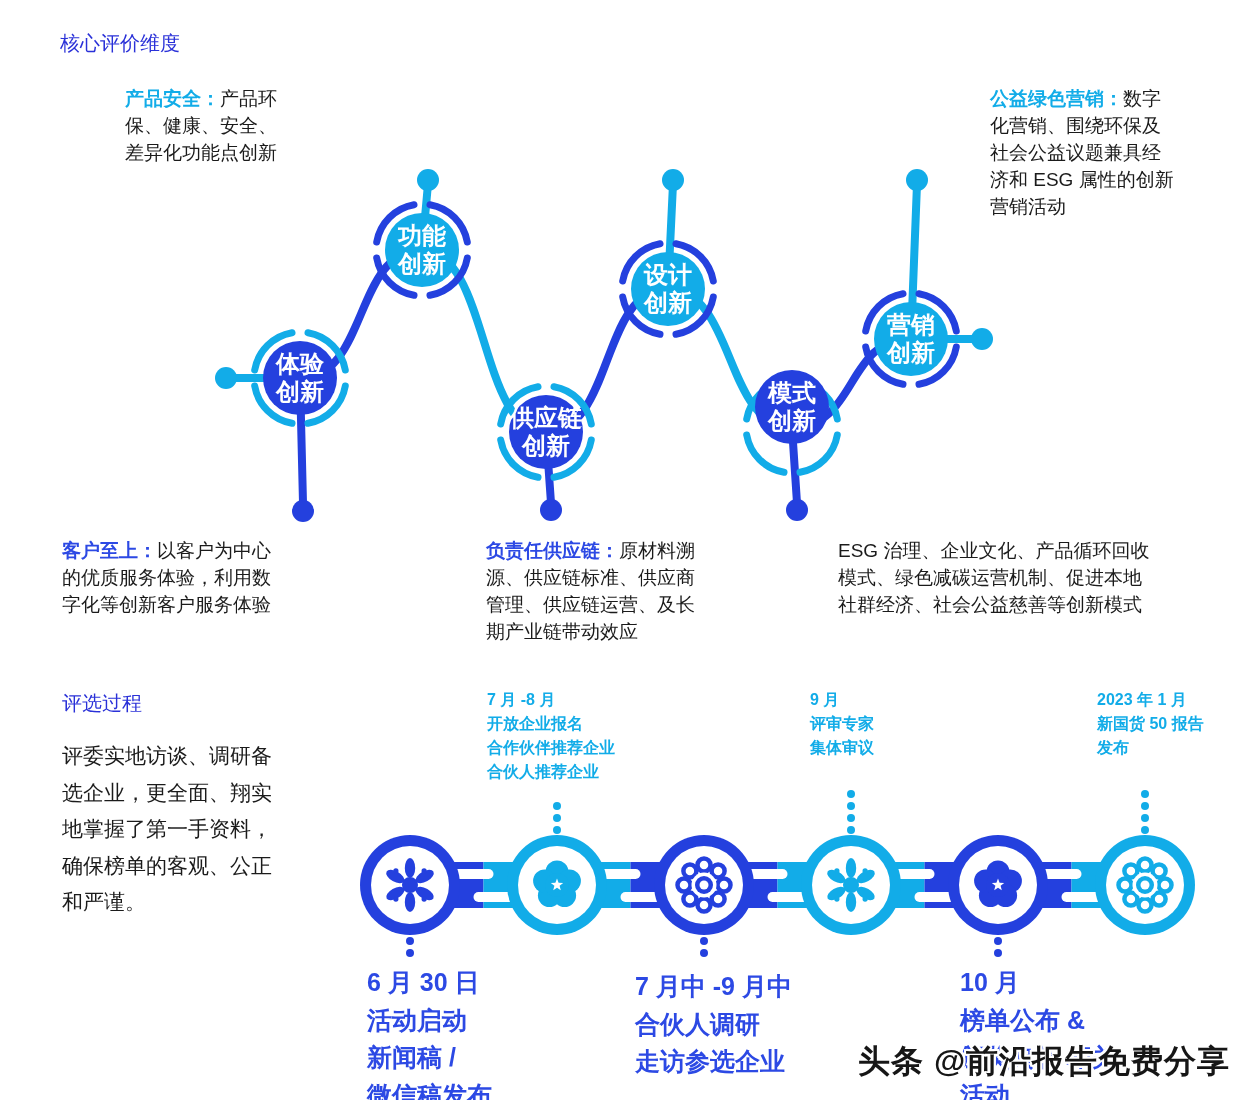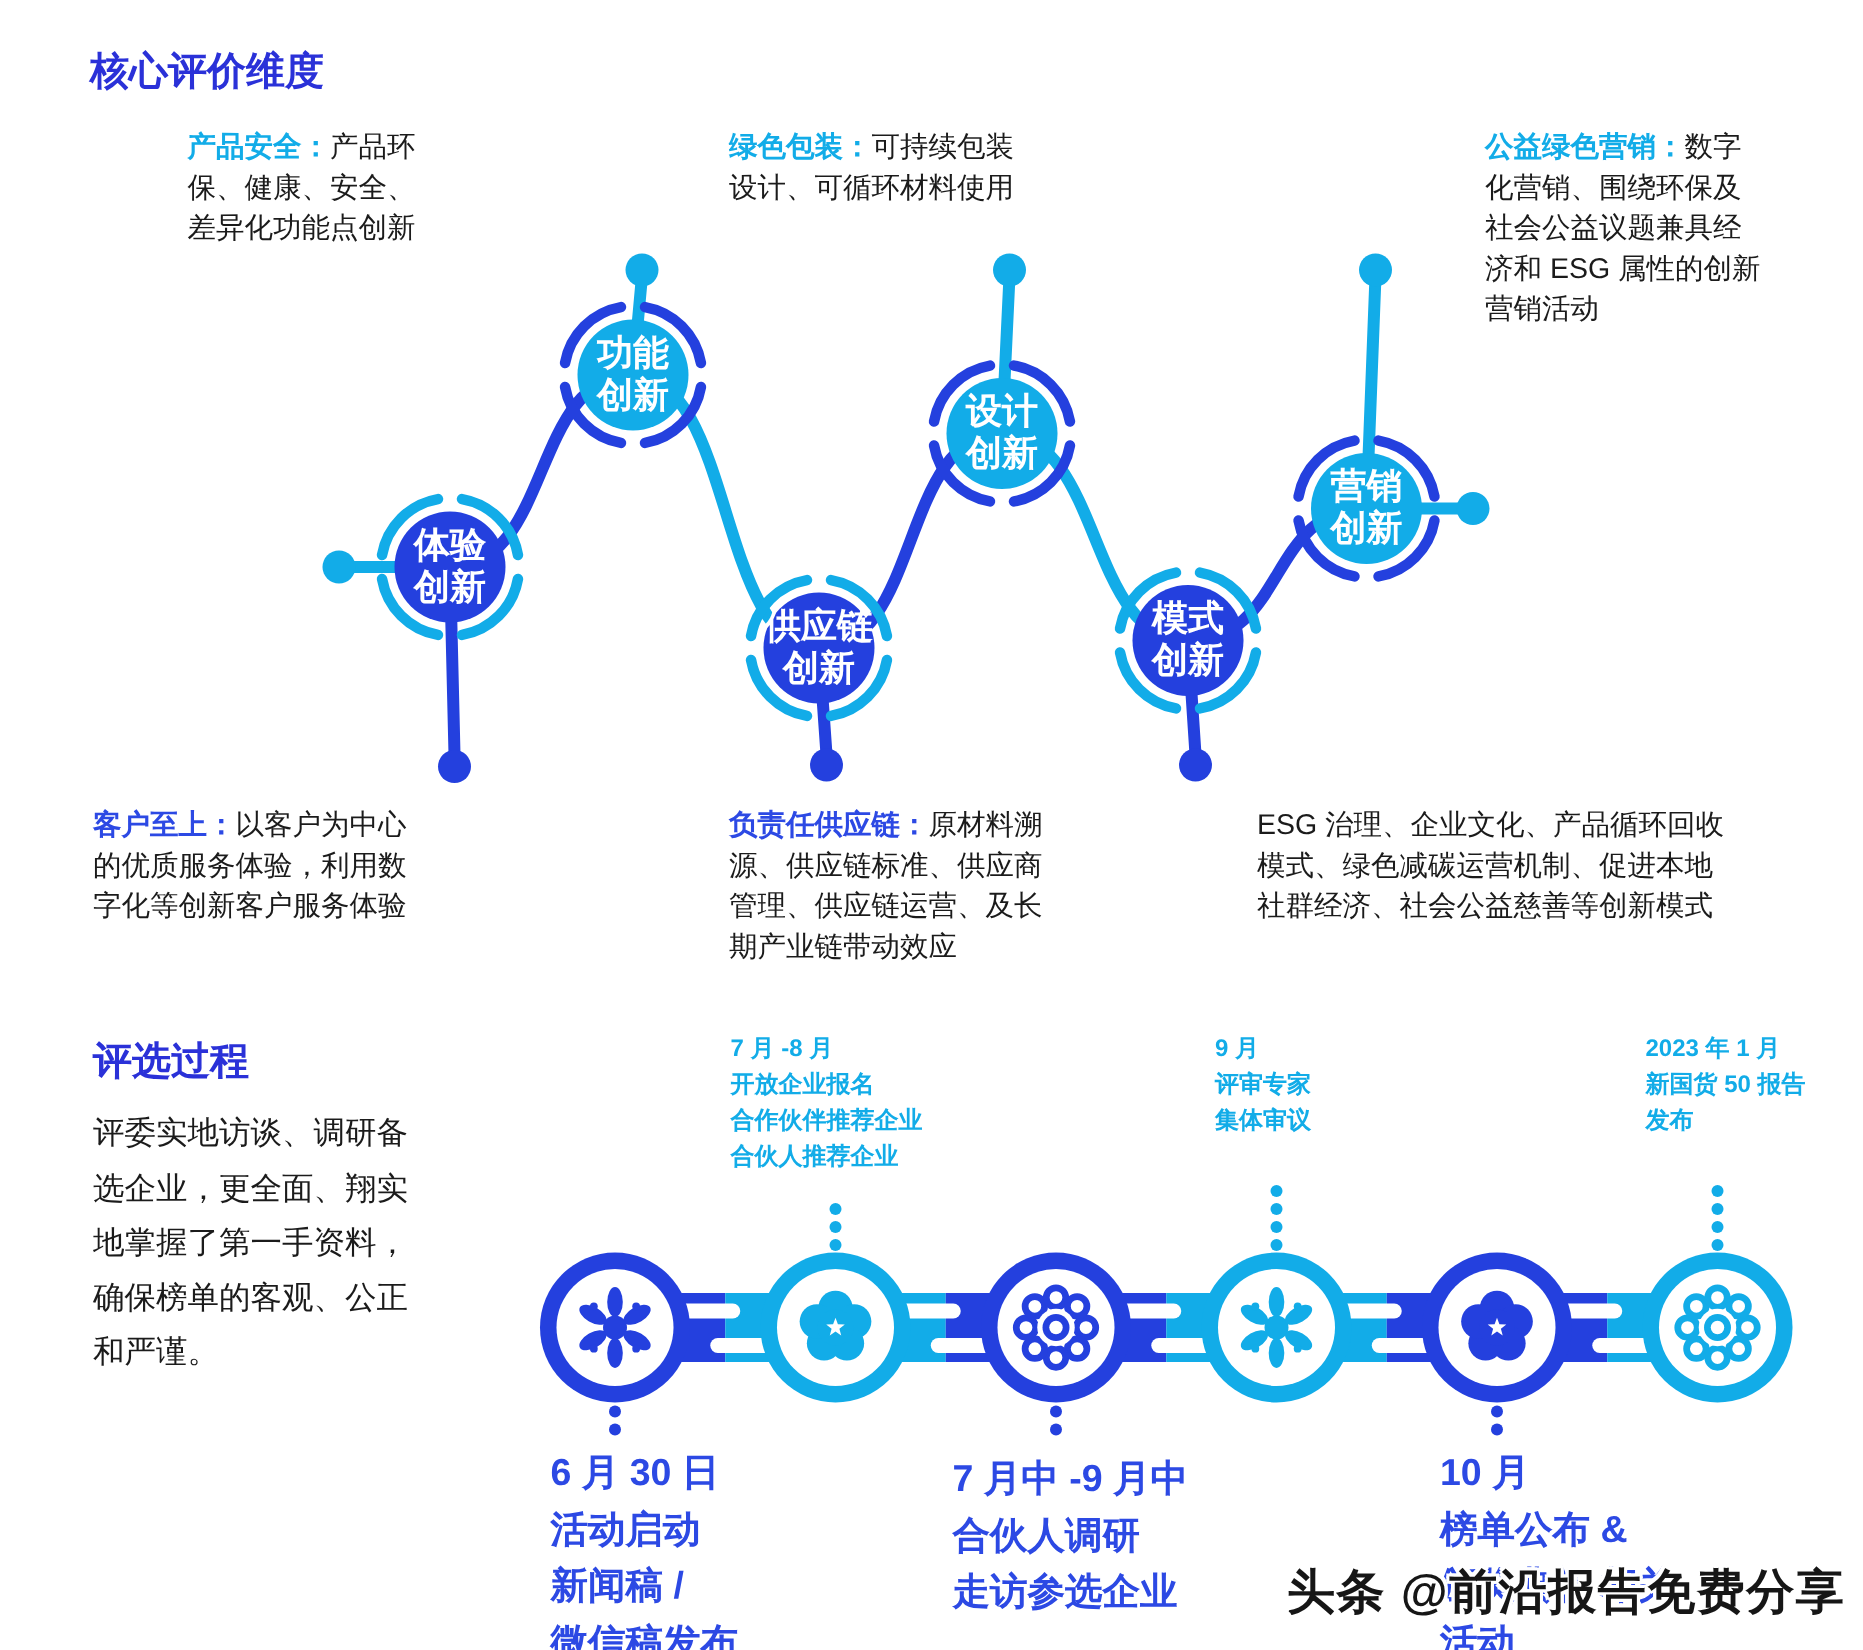--- a/index.html
+++ b/index.html
@@ -8,21 +8,21 @@
     --heading-blue:#2A31D8;
     --label-blue:#2C49E4;
     --body:#1B1B1B;
   }
   html,body{margin:0;padding:0;background:#fff;}
   body{font-family:"Liberation Sans","DejaVu Sans",sans-serif;}
   .page{position:relative;width:1242px;height:1100px;background:#ffffff;overflow:hidden;}
   .layer-svg{position:absolute;left:0;top:0;z-index:1;}
   .txt{position:absolute;z-index:2;color:var(--body);}
   .pre{white-space:pre-line;}
-  .heading{font-size:26px;font-weight:bold;color:var(--heading-blue);}
+  .heading{font-size:20px;font-weight:normal;color:var(--heading-blue);}
   .note{font-size:19px;line-height:1.42;}
   .lead-cyan{color:var(--cyan);font-weight:bold;}
   .lead-blue{color:var(--label-blue);font-weight:bold;}
   .intro{font-size:21px;line-height:1.74;}
   .m-top{font-size:16px;line-height:1.5;font-weight:bold;color:var(--cyan);}
   .m-bot{font-size:25px;line-height:1.5;font-weight:bold;color:var(--label-blue);}
   .dim-node{position:absolute;width:74px;height:74px;border-radius:50%;display:flex;
     align-items:center;justify-content:center;color:#fff;font-weight:bold;font-size:24px;
     line-height:1.18;text-align:center;white-space:pre-line;z-index:3;}
   .dim-node.blue{background:var(--blue);}
@@ -264,35 +264,31 @@
   </svg>
 
   <div class="dim-node blue" style="left:263px;top:341px;"><span>体验
 创新</span></div>
   <div class="dim-node cyan" style="left:385px;top:213px;"><span>功能
 创新</span></div>
   <div class="dim-node blue" style="left:509px;top:395px;"><span>供应链
 创新</span></div>
   <div class="dim-node cyan" style="left:631px;top:252px;"><span>设计
 创新</span></div>
-  <div class="dim-node blue" style="left:755px;top:390px;"><span>模式
+  <div class="dim-node blue" style="left:755px;top:370px;"><span>模式
 创新</span></div>
   <div class="dim-node cyan" style="left:874px;top:302px;"><span>营销
 创新</span></div>
 
   <div class="txt heading" style="left:60px;top:30px;">核心评价维度</div>
 
   <div class="txt note" style="left:125px;top:86px;width:225px;">
     <span class="lead-cyan">产品安全：</span><span class="pre">产品环
 保、健康、安全、
 差异化功能点创新</span>
-  </div>
-  <div class="txt note" style="left:486px;top:86px;width:270px;">
-    <span class="lead-cyan">绿色包装：</span><span class="pre">可持续包装
-设计、可循环材料使用</span>
   </div>
   <div class="txt note" style="left:990px;top:86px;width:250px;">
     <span class="lead-cyan">公益绿色营销：</span><span class="pre">数字
 化营销、围绕环保及
 社会公益议题兼具经
 济和 ESG 属性的创新
 营销活动</span>
   </div>
 
   <div class="txt note" style="left:62px;top:538px;width:300px;">

